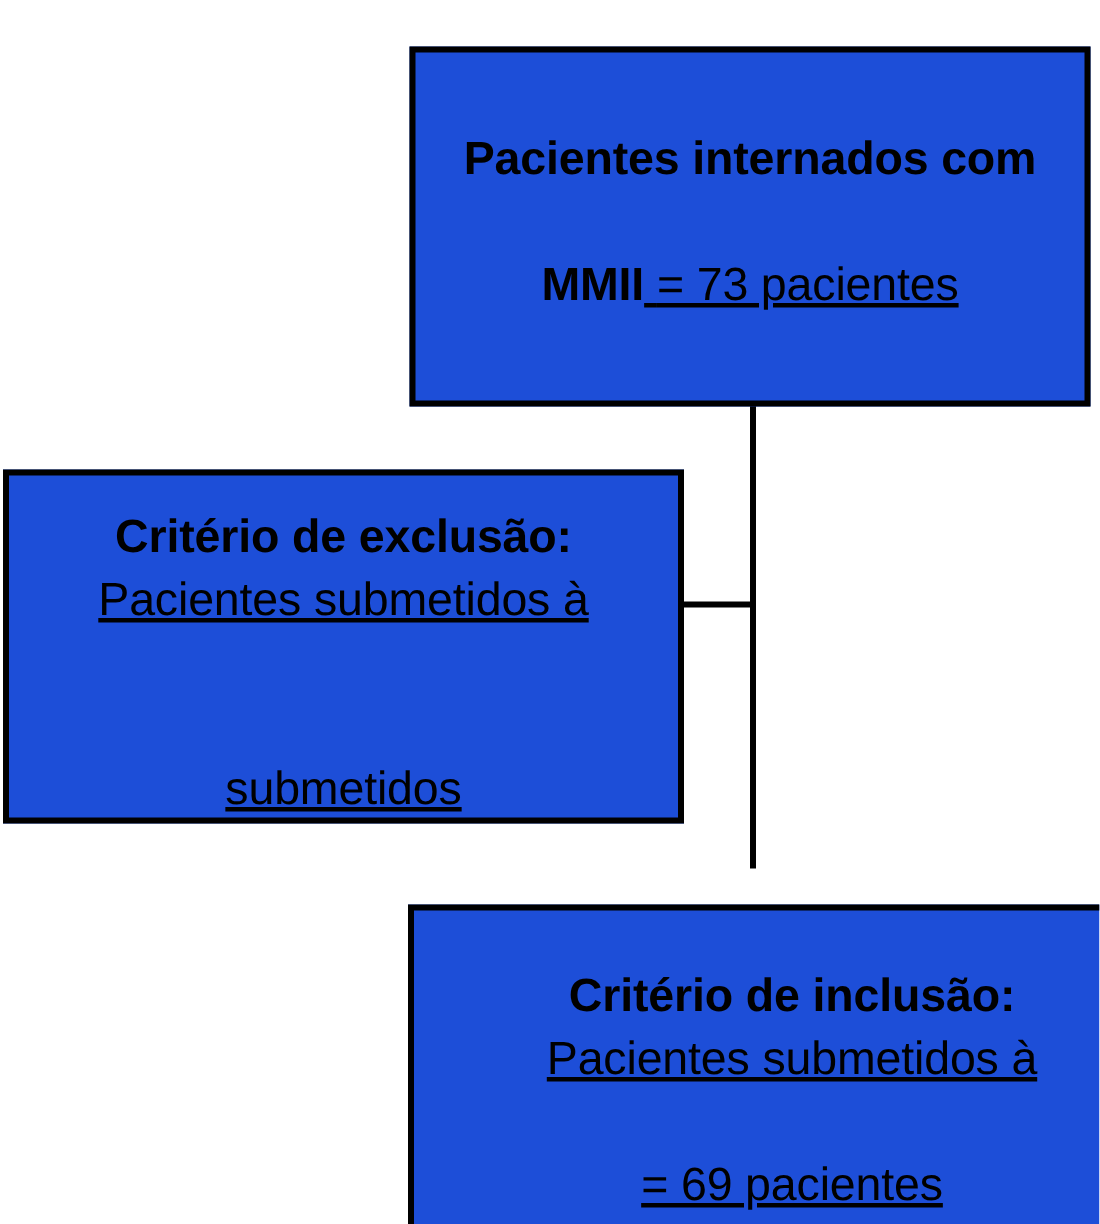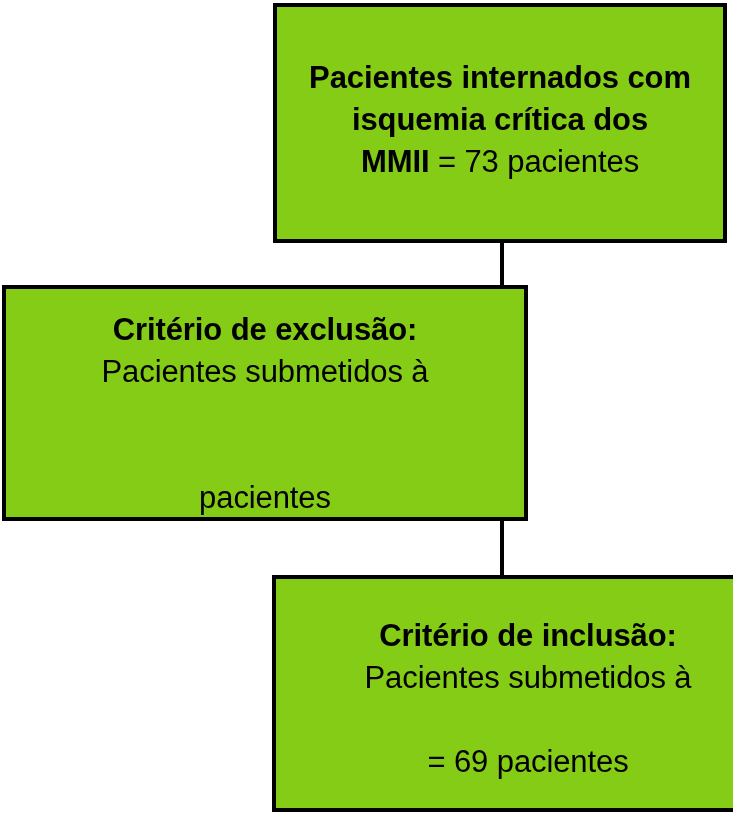--- a/index.html
+++ b/index.html
@@ -17,51 +17,52 @@
     height: 816px;
     background: #ffffff;
     overflow: hidden;
   }
 
   
   .node {
     position: absolute;
     box-sizing: border-box;
     border: 4px solid #000000;
-    background: #84cc16;
+    background: #1d4ed8;
     display: flex;
     flex-direction: column;
     justify-content: flex-start;
     align-items: center;
     text-align: center;
     color: #000000;
     z-index: 2;
+    margin-top: 28px;
   }
   .node-text {
     font-size: 31px;
     line-height: 42px;
     letter-spacing: -0.1px;
     width: 100%;
     padding: 0 6px;
     box-sizing: border-box;
   }
   .t-bold { font-weight: bold; }
-  .t-reg  { font-weight: normal; }
+  .t-reg  { font-weight: normal; text-decoration: underline; }
 
   #node-top {
     left: 273px;
     top: 3px;
     width: 454px;
     height: 240px;
     padding-top: 50px;
   }
   #node-exclusion {
     left: 2px;
     top: 285px;
-    width: 526px;
+    width: 454px;
     height: 236px;
     padding-top: 20px;
   }
   #node-inclusion {
     left: 272px;
     top: 575px;
     width: 512px;
     height: 237px;
     padding-top: 36px;
   }
@@ -90,32 +91,32 @@
 
 <div id="flowchart">
 
   <div class="conn" id="conn-vertical"></div>
 
   <div class="conn" id="conn-horizontal"></div>
 
   <div class="node" id="node-top">
     <div class="node-text">
       <span class="t-bold">Pacientes internados com</span><br>
-      <span class="t-bold">isquemia crítica dos</span><br>
+      <br>
       <span class="t-bold">MMII</span><span class="t-reg"> </span><span class="t-reg">= 73 pacientes</span>
     </div>
   </div>
 
   <div class="node" id="node-exclusion">
     <div class="node-text">
       <span class="t-bold">Critério de exclusão:</span><br>
       <span class="t-reg">Pacientes submetidos à</span><br>
       <br>
       <br>
-      <span class="t-reg">pacientes</span>
+      <span class="t-reg">submetidos</span>
     </div>
   </div>
 
   <div class="node" id="node-inclusion">
     <div class="node-text">
       <span class="t-bold">Critério de inclusão:</span><br>
       <span class="t-reg">Pacientes submetidos à</span><br>
       <br>
       <span class="t-reg">= 69 pacientes</span>
     </div>

